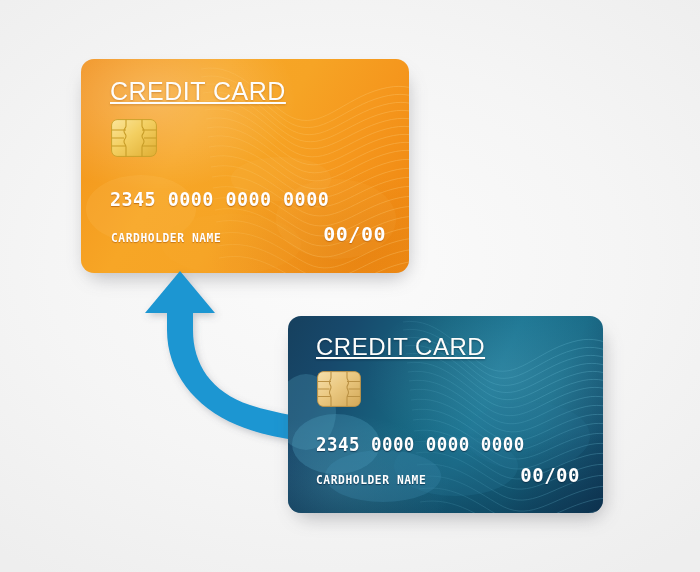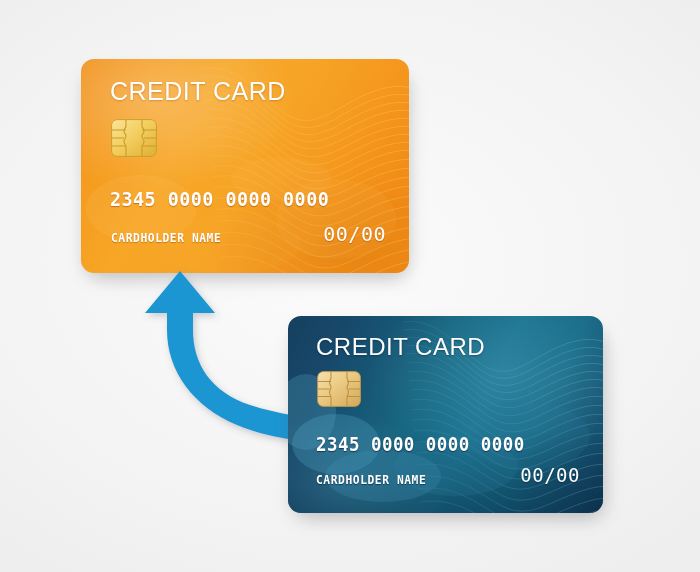--- a/index.html
+++ b/index.html
@@ -81,20 +81,21 @@
       linear-gradient(to bottom, rgba(0,0,0,0) 58%, rgba(5,30,55,0.42) 100%);
   }
 
   
   .brand{
     position:absolute;
     color:#fdfdfb;
     font-weight:400;
     letter-spacing:0.5px;
     white-space:nowrap;
+    text-decoration:underline;
   }
   #orange-card .brand{ left:29px; top:18px; font-size:25px; text-shadow:0 1px 2px rgba(150,70,0,0.35); }
   #blue-card   .brand{ left:28px; top:17px; font-size:24px; text-shadow:0 1px 2px rgba(0,25,45,0.40); }
 
   .pan{
     position:absolute;
     font-family:"DejaVu Sans Mono", monospace;
     font-weight:700;
     color:#ffffff;
     white-space:nowrap;
@@ -126,21 +127,21 @@
   }
   #blue-card .holder{
     left:28px; top:157px; font-size:12px; letter-spacing:0.6px;
     transform:scaleX(0.94);
     text-shadow:0 1px 1px rgba(0,30,55,0.6);
   }
 
   .expiry{
     position:absolute;
     font-family:"DejaVu Sans Mono", monospace;
-    font-weight:400;
+    font-weight:700;
     color:#ffffff;
     white-space:nowrap;
   }
   #orange-card .expiry{
     right:23px; top:163px; font-size:20px; letter-spacing:0.5px;
     text-shadow:0 1px 1px rgba(150,70,0,0.5);
   }
   #blue-card .expiry{
     right:23px; top:148px; font-size:19px; letter-spacing:0.5px;
     text-shadow:0 1px 1px rgba(0,30,55,0.6);

